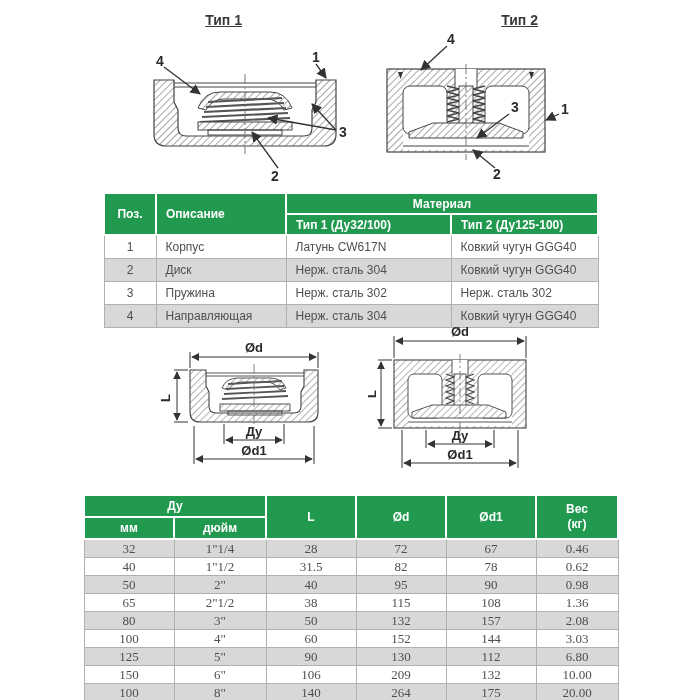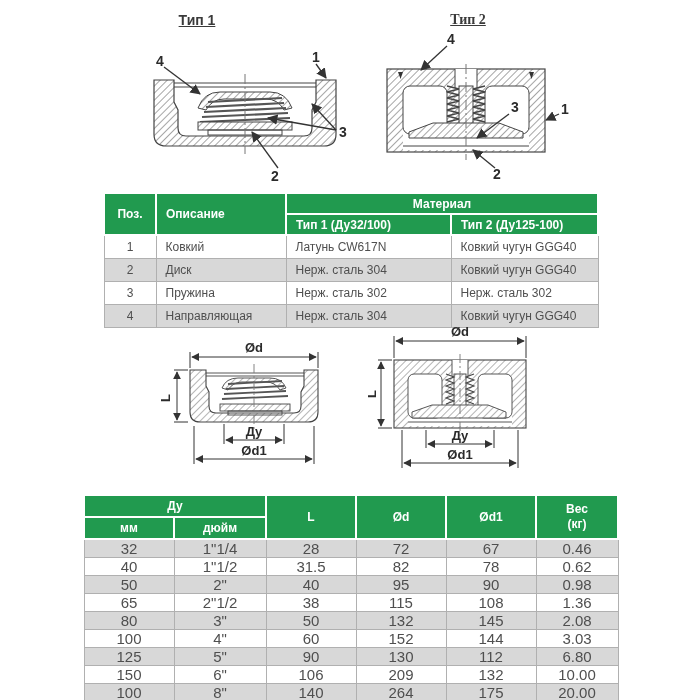--- a/index.html
+++ b/index.html
@@ -1,49 +1,49 @@
 <!DOCTYPE html>
 <html><head>
 <meta charset="utf-8">
 <style>
   html,body{margin:0;padding:0;background:#fff;}
   #page{position:relative;width:700px;height:700px;background:#ffffff;overflow:hidden;
         font-family:"Liberation Sans",sans-serif;}
   .dwg-title{position:absolute;font-size:14px;font-weight:bold;color:#3a3a3a;
-             text-decoration:underline;text-align:center;width:90px;}
+             text-decoration:underline;text-align:right;width:90px;}
   svg{position:absolute;}
   svg text{font-family:"Liberation Sans",sans-serif;font-weight:bold;fill:#2b2b2b;}
   .callout{font-size:14px;}
   .dimlbl{font-size:13px;}
 
   table{border-collapse:collapse;position:absolute;table-layout:fixed;}
   th{background:#219a4f;color:#ffffff;font-weight:bold;border:2px solid #ffffff;
      padding:0;text-align:center;}
   td{border:1px solid #b0b0b0;color:#4f4f4f;padding:0 6px;text-align:center;
      background:#ffffff;}
   
   #mat-table{left:103px;top:192px;width:494px;font-size:12px;}
   #mat-table th{font-size:12px;height:19px;}
   #mat-table td{height:22px;font-size:12px;}
   #mat-table td.al, #mat-table th.al{text-align:left;padding-left:9px;}
   #mat-table tbody tr:nth-child(even) td{background:#d8d8d8;}
   
   #dim-table{left:83px;top:494px;width:534px;font-size:11px;}
   #dim-table th{font-size:12px;height:20px;}
-  #dim-table td{height:17px;font-size:15px;padding:0 8px;}
+  #dim-table td{height:17px;font-size:13px;padding:0 8px;font-family:Liberation Serif, serif;}
   #dim-table tbody tr:nth-child(odd) td{background:#d8d8d8;}
   #dim-table .w2{line-height:1.25;}
 </style>
 </head>
 <body>
 
 <div id="page">
 
   <div class="dwg-title" style="left:152px;top:12px;">Тип 1</div>
-  <div class="dwg-title" style="left:423px;top:12px;font-family:Liberation Serif, serif;">Тип 2</div>
+  <div class="dwg-title" style="left:448px;top:12px;">Тип 2</div>
 
   <svg style="left:140px;top:36px;" width="210" height="148" viewBox="0 0 210 148">
     <defs>
       <pattern id="hA" width="5" height="5" patternUnits="userSpaceOnUse" patternTransform="rotate(45)">
         <rect width="5" height="5" fill="#ffffff"></rect>
         <line x1="0" y1="0" x2="0" y2="5" stroke="#6a6a6a" stroke-width="1.2"></line>
       </pattern>
       <marker id="arrA" viewBox="0 0 10 10" refX="9" refY="5" markerWidth="8" markerHeight="8" orient="auto-start-reverse">
         <path d="M0,0 L10,5 L0,10 Z" fill="#333"></path>
       </marker>
@@ -140,21 +140,21 @@
         <th colspan="2">Материал</th>
       </tr>
       <tr>
         <th class="al">Тип 1 (Ду32/100)</th>
         <th class="al">Тип 2 (Ду125-100)</th>
       </tr>
     </thead>
     <tbody>
       <tr>
         <td>1</td>
-        <td class="al">Ковкий</td>
+        <td class="al">Корпус</td>
         <td class="al">Латунь CW617N</td>
         <td class="al">Ковкий чугун GGG40</td>
       </tr>
       <tr>
         <td>2</td>
         <td class="al">Диск</td>
         <td class="al">Нерж. сталь 304</td>
         <td class="al">Ковкий чугун GGG40</td>
       </tr>
       <tr>
@@ -320,21 +320,21 @@
         <td>38</td>
         <td>115</td>
         <td>108</td>
         <td>1.36</td>
       </tr>
       <tr>
         <td>80</td>
         <td>3"</td>
         <td>50</td>
         <td>132</td>
-        <td>145</td>
+        <td>157</td>
         <td>2.08</td>
       </tr>
       <tr>
         <td>100</td>
         <td>4"</td>
         <td>60</td>
         <td>152</td>
         <td>144</td>
         <td>3.03</td>
       </tr>

